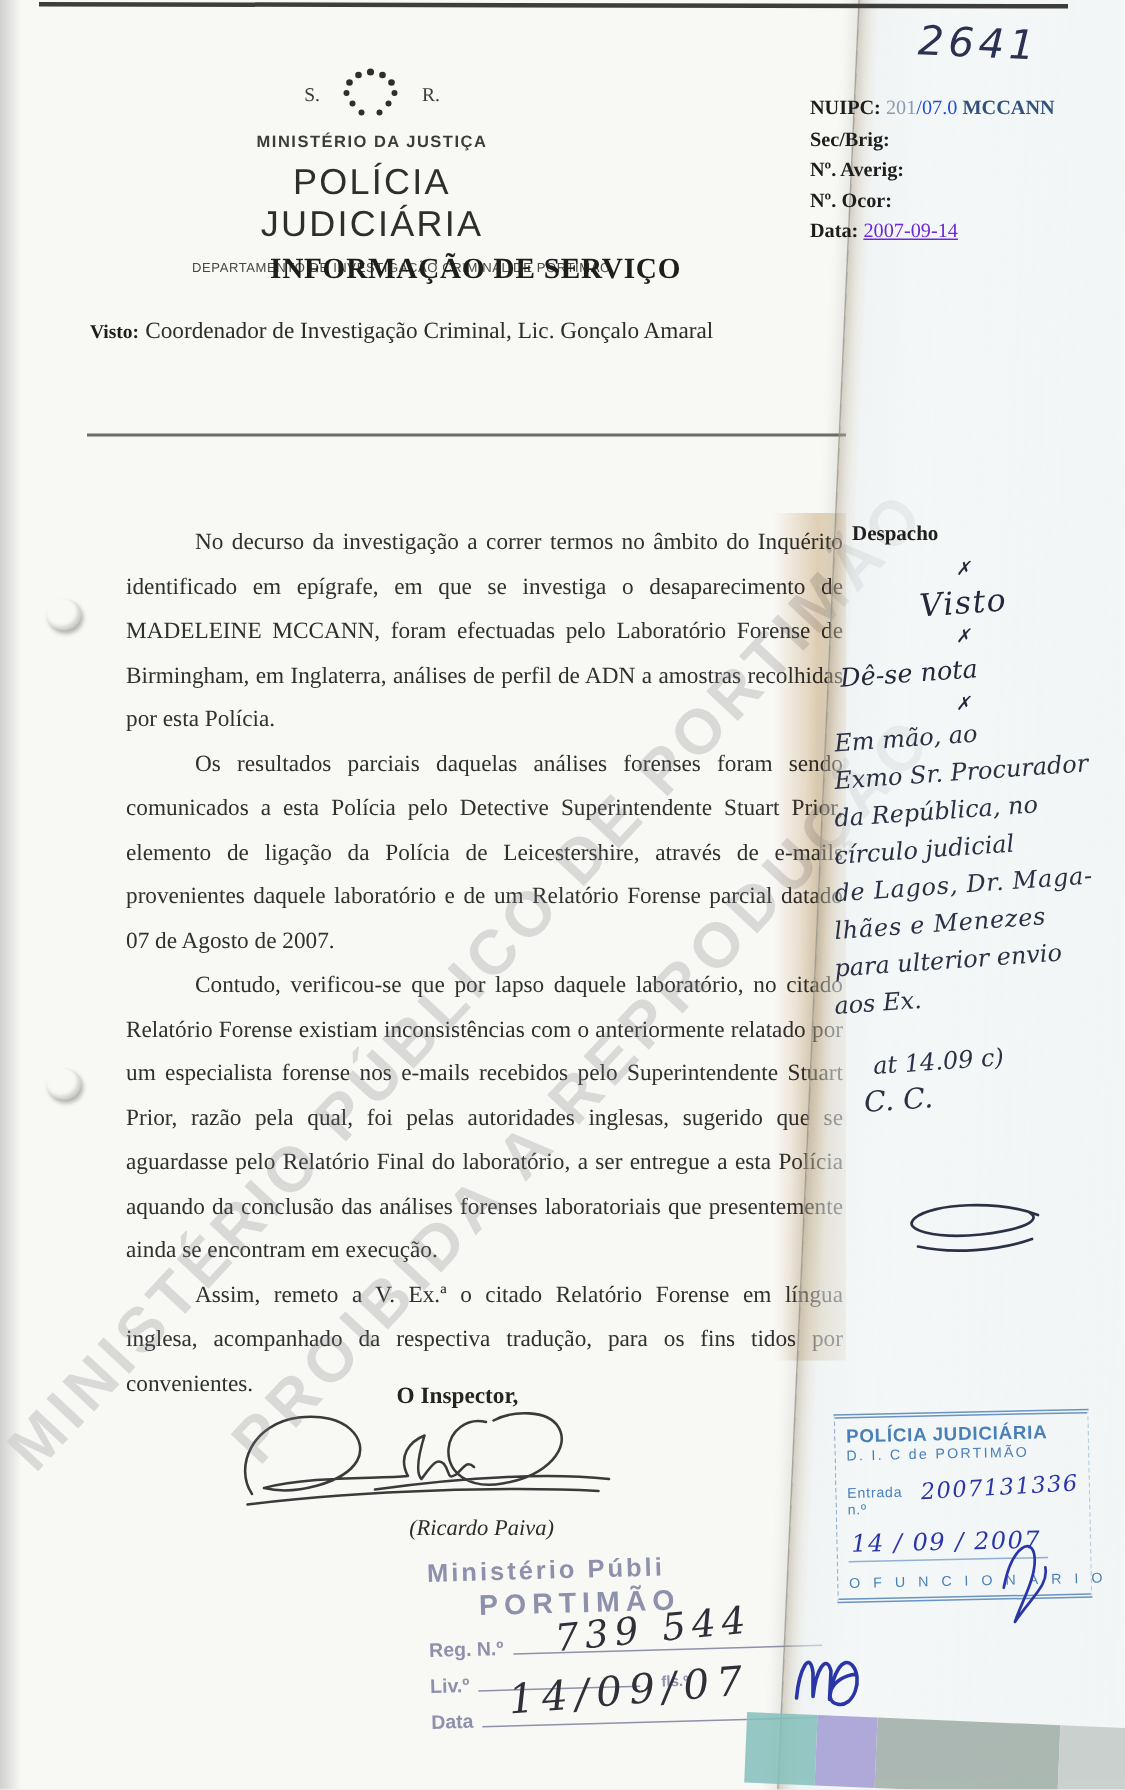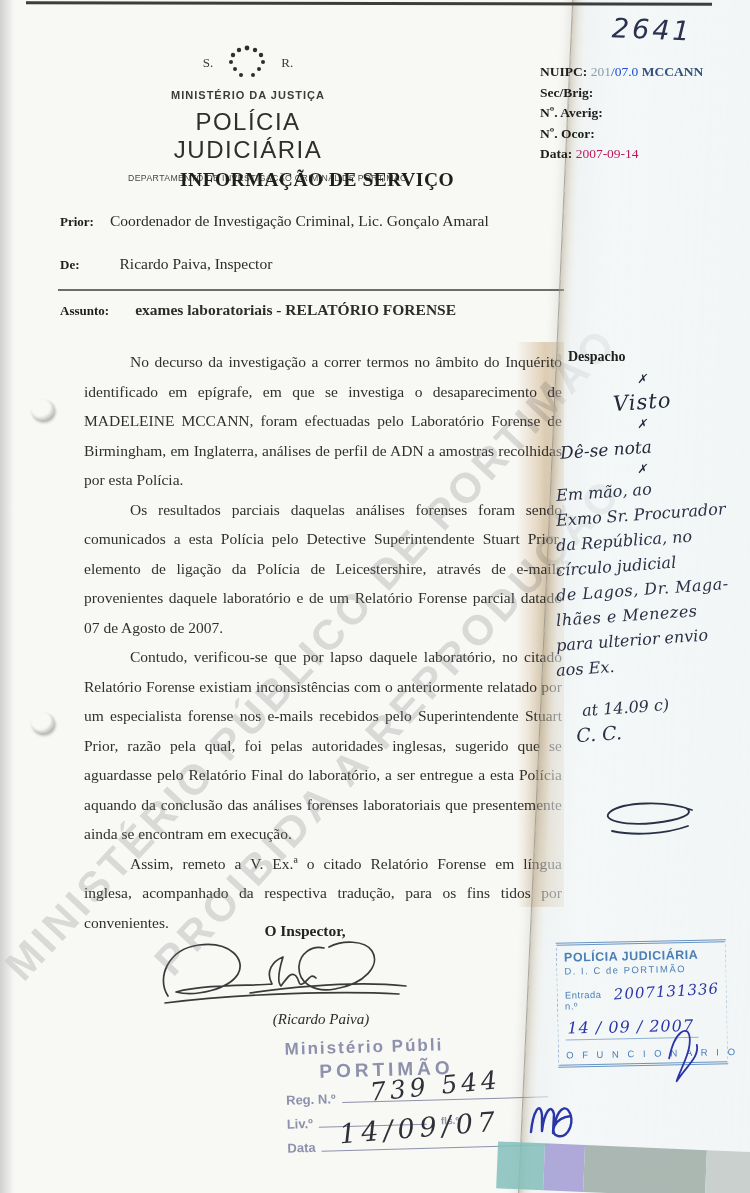--- a/index.html
+++ b/index.html
@@ -36,33 +36,33 @@
           font-family:"Liberation Sans",sans-serif;}
   .crest-row{display:flex;align-items:center;justify-content:center;gap:14px;color:#3a3a38;font-size:13px;font-family:"Liberation Serif",serif;}
   .ministry{margin-top:5px;font-size:11px;letter-spacing:1px;color:#3c3c3a;font-weight:bold;}
   .agency{margin-top:7px;font-size:24px;letter-spacing:1.5px;color:#2e2e2c;}
   .department{margin-top:9px;font-size:8.7px;letter-spacing:.4px;color:#464644;white-space:nowrap;}
 
   
   .case-info{position:absolute;left:505px;top:62px;z-index:10;font-size:13.5px;line-height:20.5px;}
   .case-info b{color:#1d1d1b;margin-left:35px;}
   .v-faded{color:#899cb0;} .v-fainter{color:#1d4ed8;} .v-dark{color:#33517d;font-weight:bold;}
-  .v-date{color:#be185d;}
+  .v-date{color:#6d28d9;text-decoration:underline;}
 
   .hand-2641{position:absolute;left:612px;top:14px;z-index:10;font-family:"DejaVu Sans",sans-serif;
         font-size:27px;color:#2b3150;letter-spacing:3px;transform:rotate(2.5deg);font-style:italic;}
 
   
   .doc-title{position:absolute;left:180px;top:169px;width:460px;text-align:left;
         font-size:19.5px;font-weight:bold;letter-spacing:.5px;color:#1e1e1c;z-index:2;}
   .meta-row{position:absolute;left:60px;z-index:2;}
   .meta-label{font-weight:bold;font-size:13px;color:#1d1d1b;}
   .meta-value{font-size:15.5px;color:#2c2c2a;}
   .row-para{top:212px;} .row-de{top:255px;}
-  .row-para .meta-value{margin-left:12px;} .row-de .meta-value{margin-left:36px;}
+  .row-para .meta-value{} .row-de .meta-value{margin-left:36px;}
   .rule{position:absolute;left:58px;top:289px;width:506px;height:1.8px;background:#6d6d6b;z-index:2;}
   .row-assunto{top:301px;}
   .row-assunto .meta-value{font-weight:bold;margin-left:22px;font-size:15.5px;}
 
   
   .body-text{position:absolute;left:84px;top:347px;width:478px;z-index:2;
         font-size:15.5px;line-height:29.5px;text-align:justify;color:#30302e;}
   .body-text p{margin:0;text-indent:46px;}
 
   
@@ -190,32 +190,24 @@
     <div><b>Nº. Averig:</b></div>
     <div><b>Nº. Ocor:</b></div>
     <div><b>Data:</b>
       <span class="v-date">2007-09-14</span>
     </div>
   </div>
 
   <div class="doc-title">INFORMAÇÃO DE SERVIÇO</div>
 
   <div class="meta-row row-para">
-    <span class="meta-label">Prior:</span>
+    <span class="meta-label">Visto:</span>
     <span class="meta-value">Coordenador de Investigação Criminal, Lic. Gonçalo Amaral</span>
   </div>
-  <div class="meta-row row-de">
-    <span class="meta-label">De:</span>
-    <span class="meta-value">Ricardo Paiva, Inspector</span>
-  </div>
   <div class="rule"></div>
-  <div class="meta-row row-assunto">
-    <span class="meta-label">Assunto:</span>
-    <span class="meta-value">exames laboratoriais - RELATÓRIO FORENSE</span>
-  </div>
 
   <div class="watermark">
     <div class="wm1">MINISTÉRIO PÚBLICO DE PORTIMÃO</div>
     <div class="wm2">PROIBIDA A REPRODUÇÃO</div>
   </div>
 
   <div class="body-text">
       <p>No decurso da investigação a correr termos no âmbito do Inquérito identificado em epígrafe, em que se investiga o desaparecimento de MADELEINE MCCANN, foram efectuadas pelo Laboratório Forense de Birmingham, em Inglaterra, análises de perfil de ADN a amostras recolhidas por esta Polícia.</p>
       <p>Os resultados parciais daquelas análises forenses foram sendo comunicados a esta Polícia pelo Detective Superintendente Stuart Prior, elemento de ligação da Polícia de Leicestershire, através de e-mails provenientes daquele laboratório e de um Relatório Forense parcial datado 07 de Agosto de 2007.</p>
       <p>Contudo, verificou-se que por lapso daquele laboratório, no citado Relatório Forense existiam inconsistências com o anteriormente relatado por um especialista forense nos e-mails recebidos pelo Superintendente Stuart Prior, razão pela qual, foi pelas autoridades inglesas, sugerido que se aguardasse pelo Relatório Final do laboratório, a ser entregue a esta Polícia aquando da conclusão das análises forenses laboratoriais que presentemente ainda se encontram em execução.</p>

